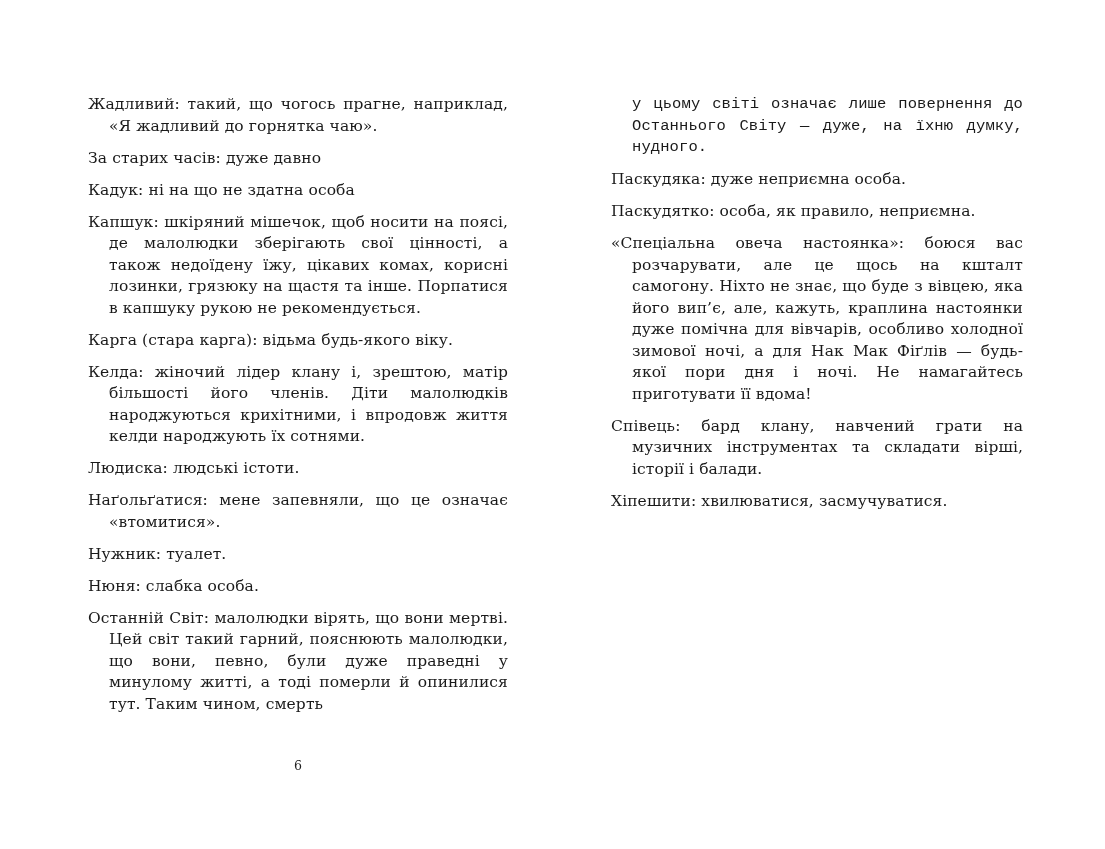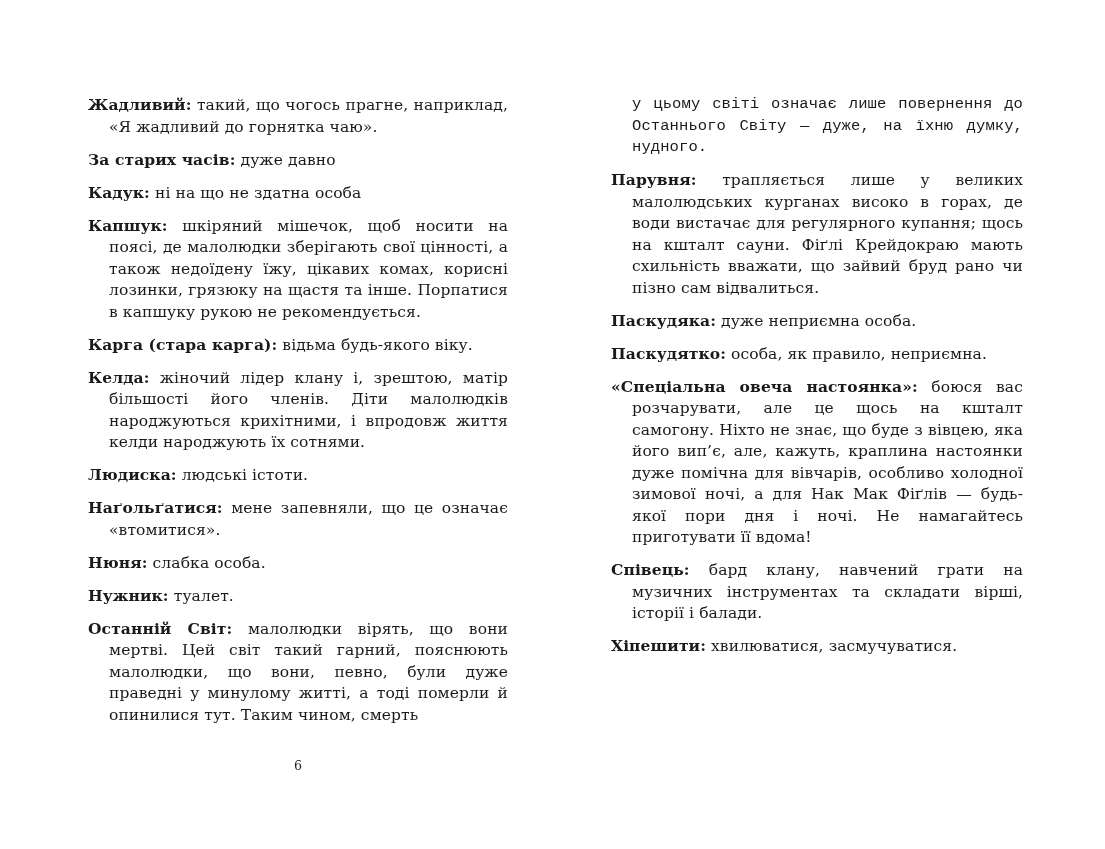--- a/index.html
+++ b/index.html
@@ -28,21 +28,21 @@
     text-indent: -21px;
     text-align: justify;
     font-size: 15.5px;
     line-height: 21.5px;
     letter-spacing: 0.1px;
   }
   p.entry.continuation {
     text-indent: 0;
     font-family: Liberation Mono, monospace;
   }
-  .term { font-weight: 700; }
+  .term { font-weight: 400; }
   .def  { font-weight: 400; }
   .folio {
     position: absolute;
     left: 88px;
     width: 420px;
     top: 758px;
     text-align: center;
     font-size: 12.5px;
     line-height: 16px;
     color: #222222;
@@ -55,28 +55,27 @@
 
   <div class="col col-left">
     <p class="entry"><span class="term">Жадливий:</span><span class="def"> такий, що чогось прагне, наприклад, «Я жадливий до горнятка чаю».</span></p>
     <p class="entry"><span class="term">За старих часів:</span><span class="def"> дуже давно</span></p>
     <p class="entry"><span class="term">Кадук:</span><span class="def"> ні на що не здатна особа</span></p>
     <p class="entry"><span class="term">Капшук:</span><span class="def"> шкіряний мішечок, щоб носити на поясі, де малолюдки зберігають свої цінності, а також недоїдену їжу, цікавих комах, корисні лозинки, грязюку на щастя та інше. Порпатися в капшуку рукою не рекомендується.</span></p>
     <p class="entry"><span class="term">Карга (стара карга):</span><span class="def"> відьма будь-якого віку.</span></p>
     <p class="entry"><span class="term">Келда:</span><span class="def"> жіночий лідер клану і, зрештою, матір більшості його членів. Діти малолюдків народжуються крихітними, і впродовж життя келди народжують їх сотнями.</span></p>
     <p class="entry"><span class="term">Людиска:</span><span class="def"> людські істоти.</span></p>
     <p class="entry"><span class="term">Наґольґатися:</span><span class="def"> мене запевняли, що це означає «втомитися».</span></p>
+    <p class="entry"><span class="term">Нужник:</span><span class="def"> туалет.</span></p>
     <p class="entry"><span class="term">Нюня:</span><span class="def"> слабка особа.</span></p>
-    <p class="entry"><span class="term">Нужник:</span><span class="def"> туалет.</span></p>
     <p class="entry"><span class="term">Останній Світ:</span><span class="def"> малолюдки вірять, що вони мертві. Цей світ такий гарний, пояснюють малолюдки, що вони, певно, були дуже праведні у минулому житті, а тоді померли й опинилися тут. Таким чином, смерть</span></p>
   </div>
 
   <div class="col col-right">
     <p class="entry continuation"><span class="def">у цьому світі означає лише повернення до Останнього Світу — дуже, на їхню думку, нудного.</span></p>
-    <p class="entry"><span class="term">Парувня:</span><span class="def"> трапляється лише у великих малолюдських курганах високо в горах, де води вистачає для регулярного купання; щось на кшталт сауни. Фіґлі Крейдокраю мають схильність вважати, що зайвий бруд рано чи пізно сам відвалиться.</span></p>
     <p class="entry"><span class="term">Паскудяка:</span><span class="def"> дуже неприємна особа.</span></p>
     <p class="entry"><span class="term">Паскудятко:</span><span class="def"> особа, як правило, неприємна.</span></p>
     <p class="entry"><span class="term">«Спеціальна овеча настоянка»:</span><span class="def"> боюся вас розчарувати, але це щось на кшталт самогону. Ніхто не знає, що буде з вівцею, яка його вип’є, але, кажуть, краплина настоянки дуже помічна для вівчарів, особливо холодної зимової ночі, а для Нак Мак Фіґлів — будь-якої пори дня і ночі. Не намагайтесь приготувати її вдома!</span></p>
     <p class="entry"><span class="term">Співець:</span><span class="def"> бард клану, навчений грати на музичних інструментах та складати вірші, історії і балади.</span></p>
     <p class="entry"><span class="term">Хіпешити:</span><span class="def"> хвилюватися, засмучуватися.</span></p>
   </div>
 
   <div class="folio">6</div>
 
 </div>

